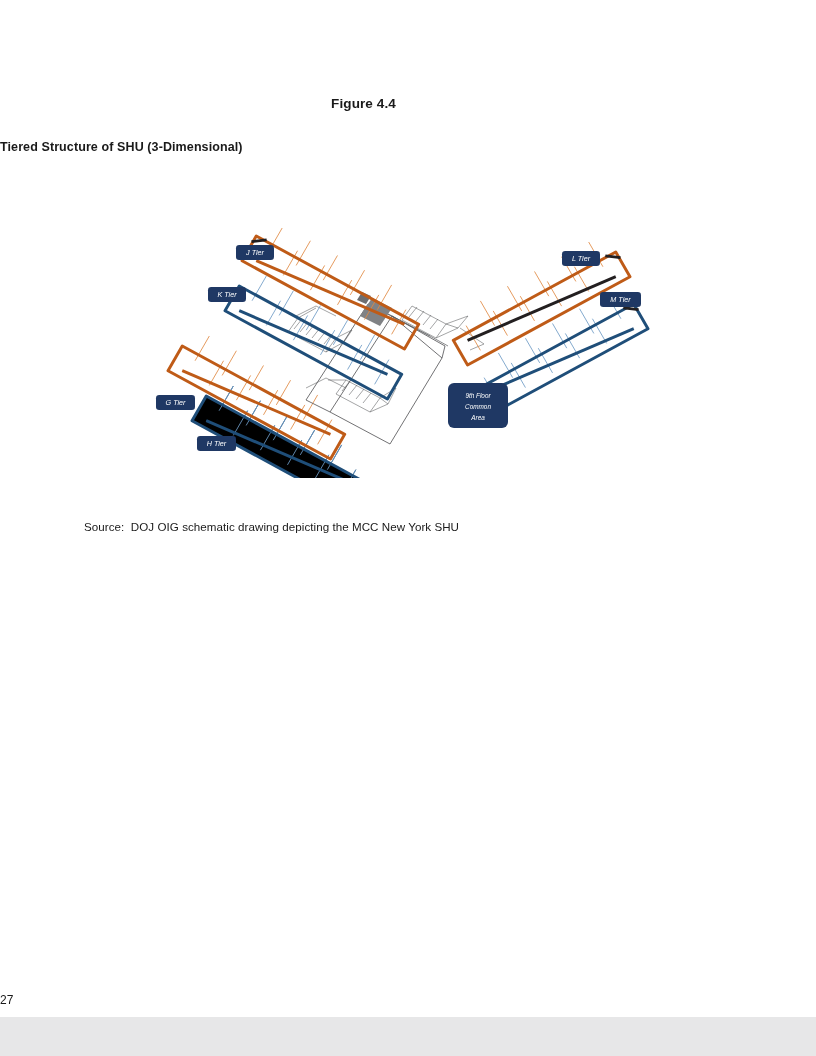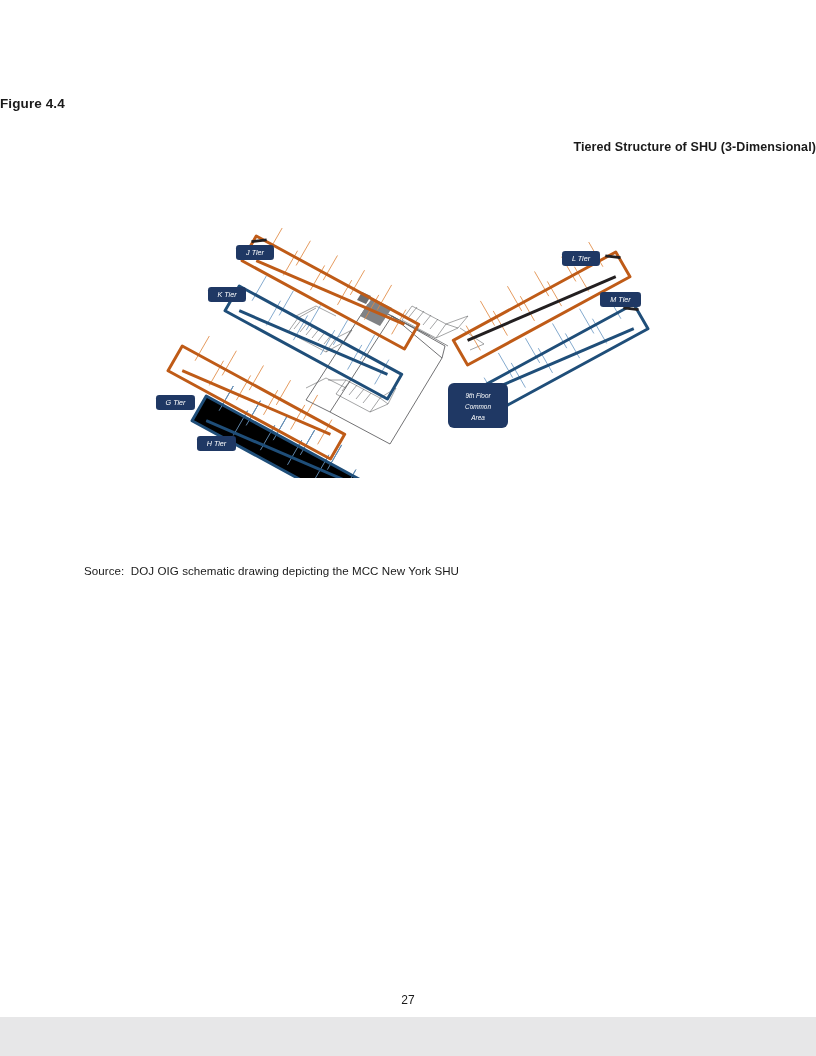--- a/index.html
+++ b/index.html
@@ -18,30 +18,31 @@
     background: #ffffff;
     overflow: hidden;
   }
 
   
   .fig-number {
     position: absolute;
     top: 96px;
     left: 0;
     width: 727px;
+    text-align: center;
     font-size: 13.5px;
     font-weight: bold;
     letter-spacing: 0.1px;
   }
   .fig-title {
     position: absolute;
     top: 140px;
     left: 0;
     width: 816px;
-    text-align: right;
+    text-align: left;
     font-size: 12.5px;
     font-weight: bold;
     letter-spacing: 0.1px;
   }
 
   
   .figure-wrap {
     position: absolute;
     top: 228px;
     left: 130px;
@@ -56,31 +57,30 @@
   }
 
   
   .source-line {
     position: absolute;
     top: 520px;
     left: 84px;
     font-size: 11.6px;
     color: #1a1a1a;
     letter-spacing: 0.05px;
-    margin-top: 44px;
   }
   .source-line .src-label { white-space: pre; }
 
   
   .page-number {
     position: absolute;
     top: 993px;
     left: 0;
     width: 816px;
-    text-align: center;
+    text-align: left;
     font-size: 12px;
     color: #1a1a1a;
   }
   .footer-band {
     position: absolute;
     left: 0;
     top: 1017px;
     width: 816px;
     height: 39px;
     background: #e7e7e8;

